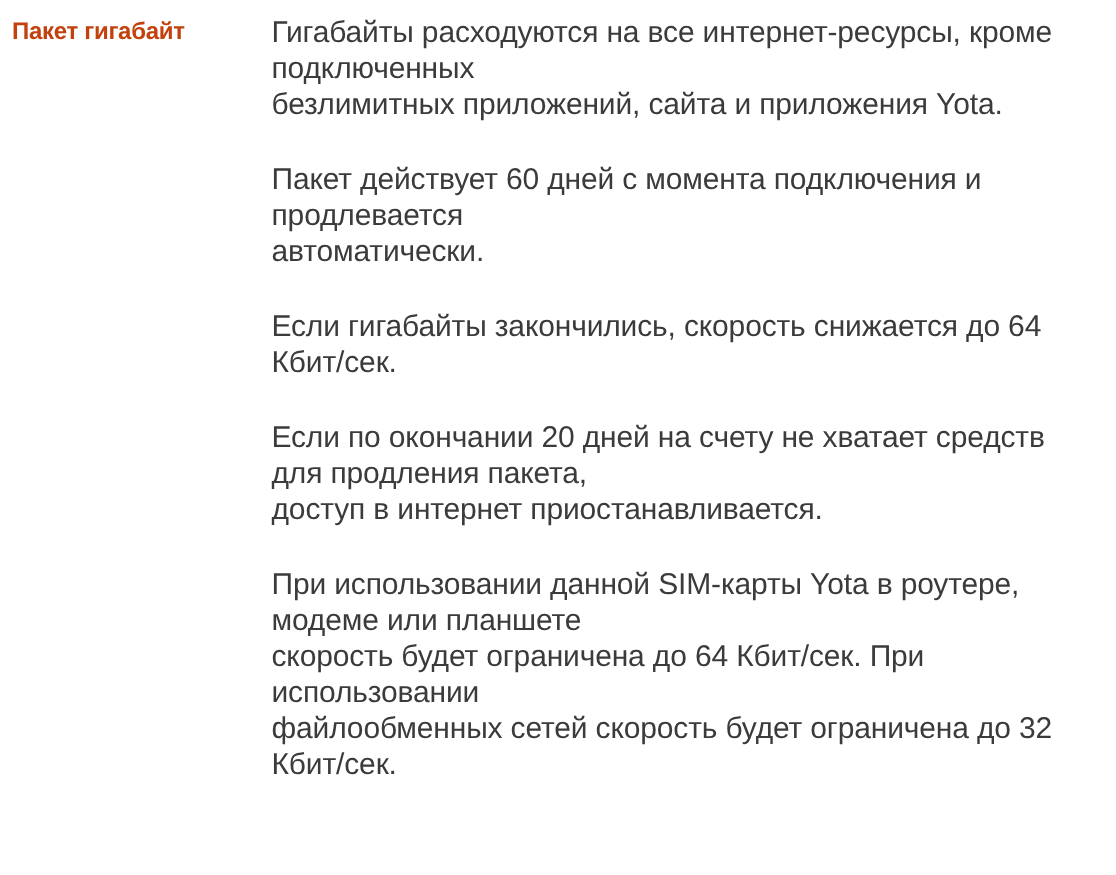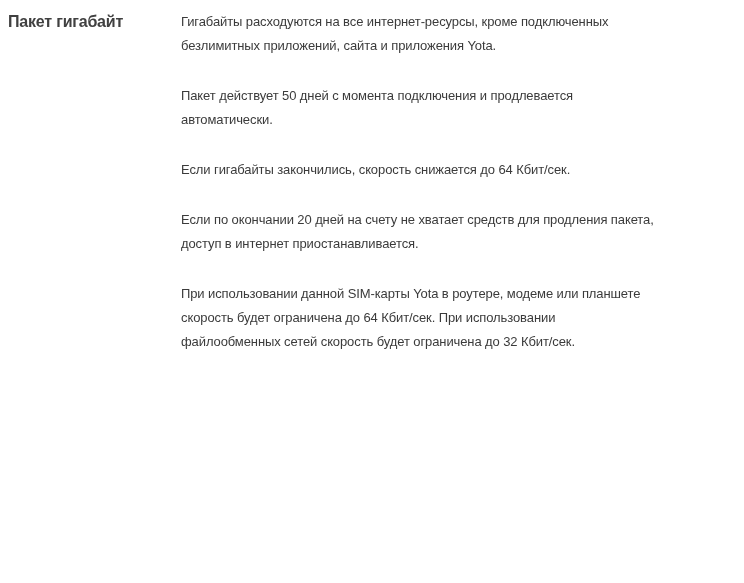--- a/index.html
+++ b/index.html
@@ -20,49 +20,49 @@
     padding: 10px 10px 0 8px;
     box-sizing: border-box;
     width: 744px;
   }
   .row-title {
     width: 173px;
     flex: 0 0 173px;
     font-size: 16px;
     line-height: 22px;
     font-weight: 700;
-    color: #404040;
+    color: #c2410c;
     padding-top: 1px;
     letter-spacing: -0.2px;
   }
   .row-content {
     flex: 1 1 auto;
     max-width: 552px;
   }
   .row-content p {
     margin: 0 16px 26px 0;
-    font-size: 13px;
+    font-size: 20px;
     line-height: 24px;
     color: #3b3b3b;
     white-space: pre-line;
     letter-spacing: -0.1px;
   }
   .row-content p.muted {
     color: #a9a9a9;
   }
 </style>
 </head>
 <body>
 
 <div class="spec-row">
   <div class="row-title">Пакет гигабайт</div>
   <div class="row-content">
     <p>Гигабайты расходуются на все интернет-ресурсы, кроме подключенных
 безлимитных приложений, сайта и приложения Yota.</p>
-    <p>Пакет действует 50 дней с момента подключения и продлевается
+    <p>Пакет действует 60 дней с момента подключения и продлевается
 автоматически.</p>
     <p>Если гигабайты закончились, скорость снижается до 64 Кбит/сек.</p>
     <p>Если по окончании 20 дней на счету не хватает средств для продления пакета,
 доступ в интернет приостанавливается.</p>
     <p>При использовании данной SIM-карты Yota в роутере, модеме или планшете
 скорость будет ограничена до 64 Кбит/сек. При использовании
 файлообменных сетей скорость будет ограничена до 32 Кбит/сек.</p>
 
   </div>
 </div>

